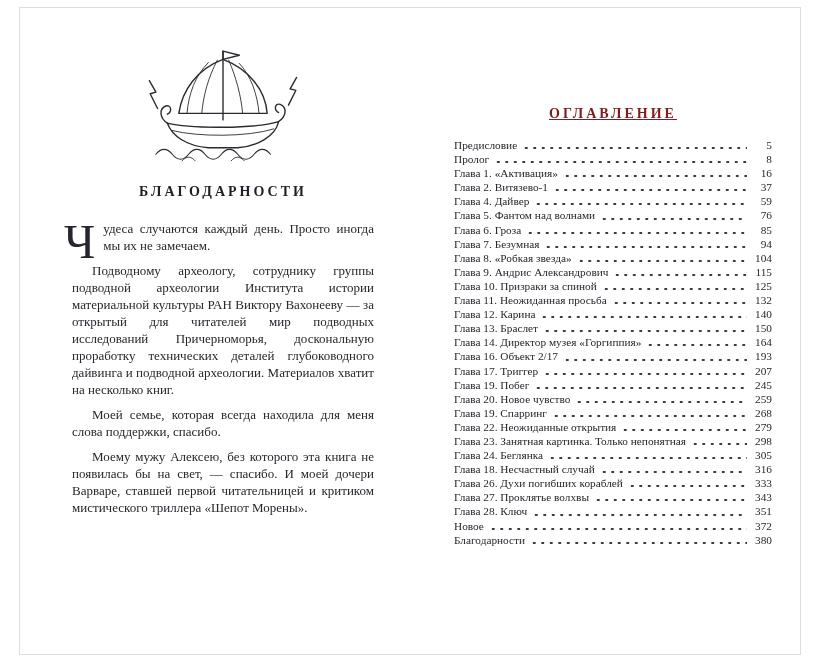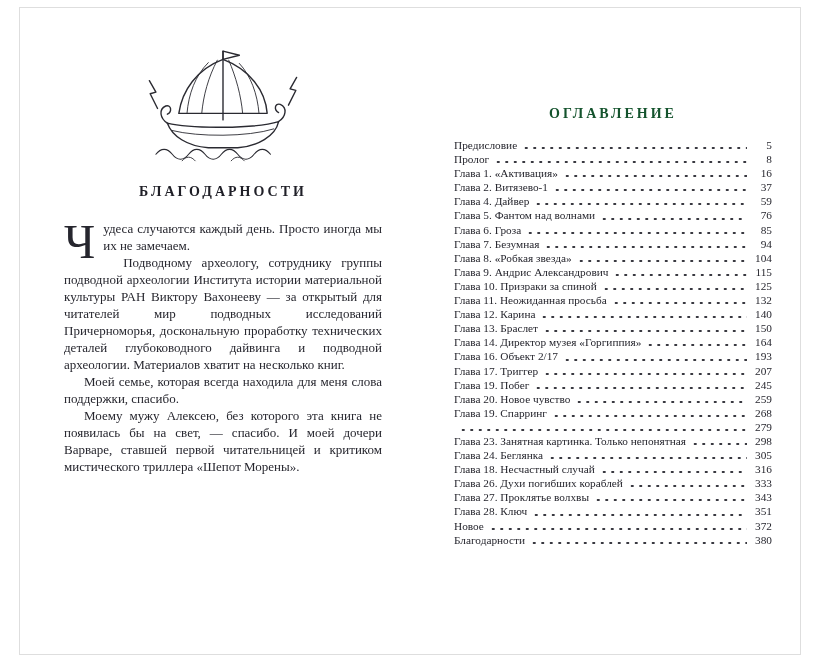--- a/index.html
+++ b/index.html
@@ -18,31 +18,31 @@
   .page-left{padding:26px 28px 0 44px;}
   .page-right{padding:98px 28px 0 44px;}
 
   
   .illustration{width:180px;height:128px;margin:8px auto 8px auto;display:block;}
   .ack-heading{
     text-align:center;font-size:14px;letter-spacing:3px;
     margin:14px 0 20px 0;color:#1f1f27;
   }
   .ack-text{font-size:13px;line-height:17px;text-align:justify;}
-  .ack-text p{margin:0;}
+  .ack-text p{margin:8px;}
   .ack-text p.indent{text-indent:20px;}
   .dropcap{
     float:left;font-size:48px;line-height:38px;
     padding:3px 8px 0 0;color:#26262e;
   }
 
   
   .toc-heading{
     text-align:center;font-size:14px;letter-spacing:3px;
-    margin:0 0 16px 0;color:#14532d;
+    margin:0 0 16px 0;color:#7f1d1d;text-decoration:underline;
   }
   .toc{display:block;}
   .toc-row{display:flex;font-size:11.3px;line-height:14.1px;}
   .toc-title{white-space:nowrap;}
   .toc-dots{
     flex:1 1 auto;min-width:10px;margin:0 3px 0 5px;
     background-image:radial-gradient(circle,#35353d 1.05px,rgba(0,0,0,0) 1.45px);
     background-size:8.5px 4px;background-repeat:repeat-x;
     background-position:left bottom 2px;
   }
@@ -219,20 +219,21 @@
           <span class="toc-page">259</span>
         </div>
 
         <div class="toc-row">
           <span class="toc-title">Глава 19. Спарринг</span>
           <span class="toc-dots"></span>
           <span class="toc-page">268</span>
         </div>
 
         <div class="toc-row">
+          <span class="toc-title">Глава 22. Неожиданные открытия</span>
           <span class="toc-dots"></span>
           <span class="toc-page">279</span>
         </div>
 
         <div class="toc-row">
           <span class="toc-title">Глава 23. Занятная картинка. Только непонятная</span>
           <span class="toc-dots"></span>
           <span class="toc-page">298</span>
         </div>
 

